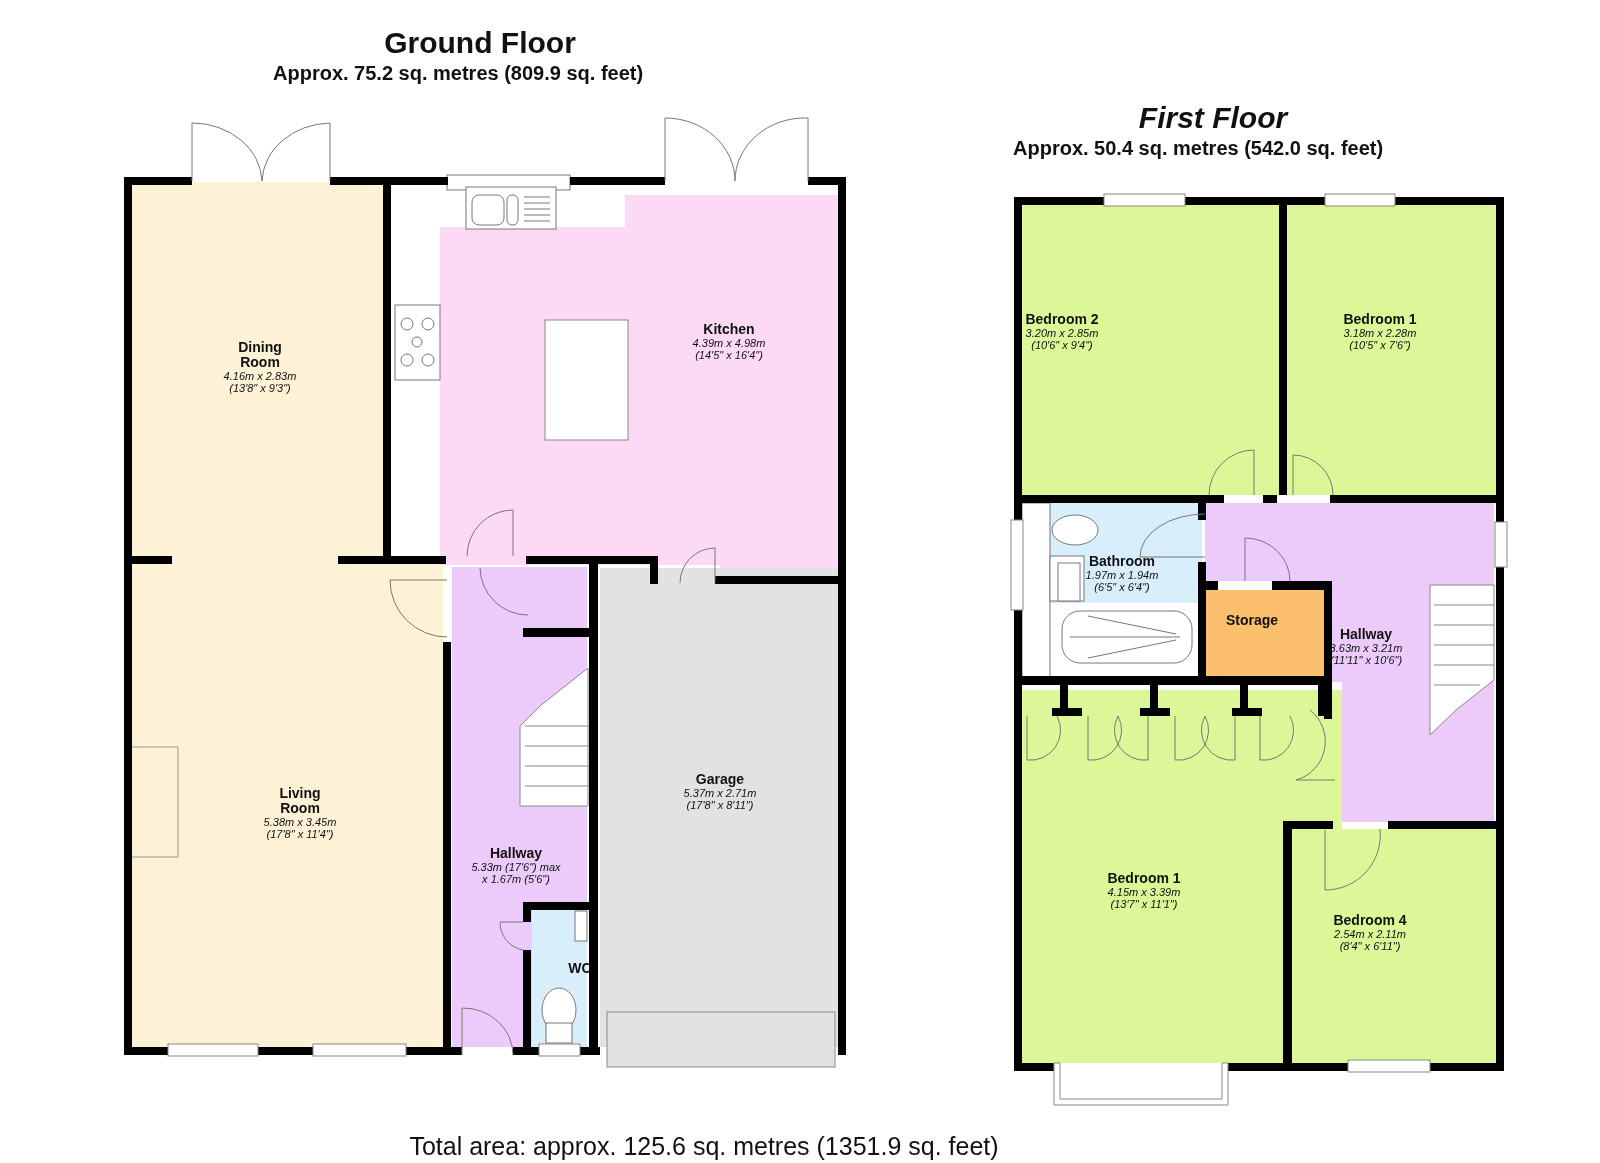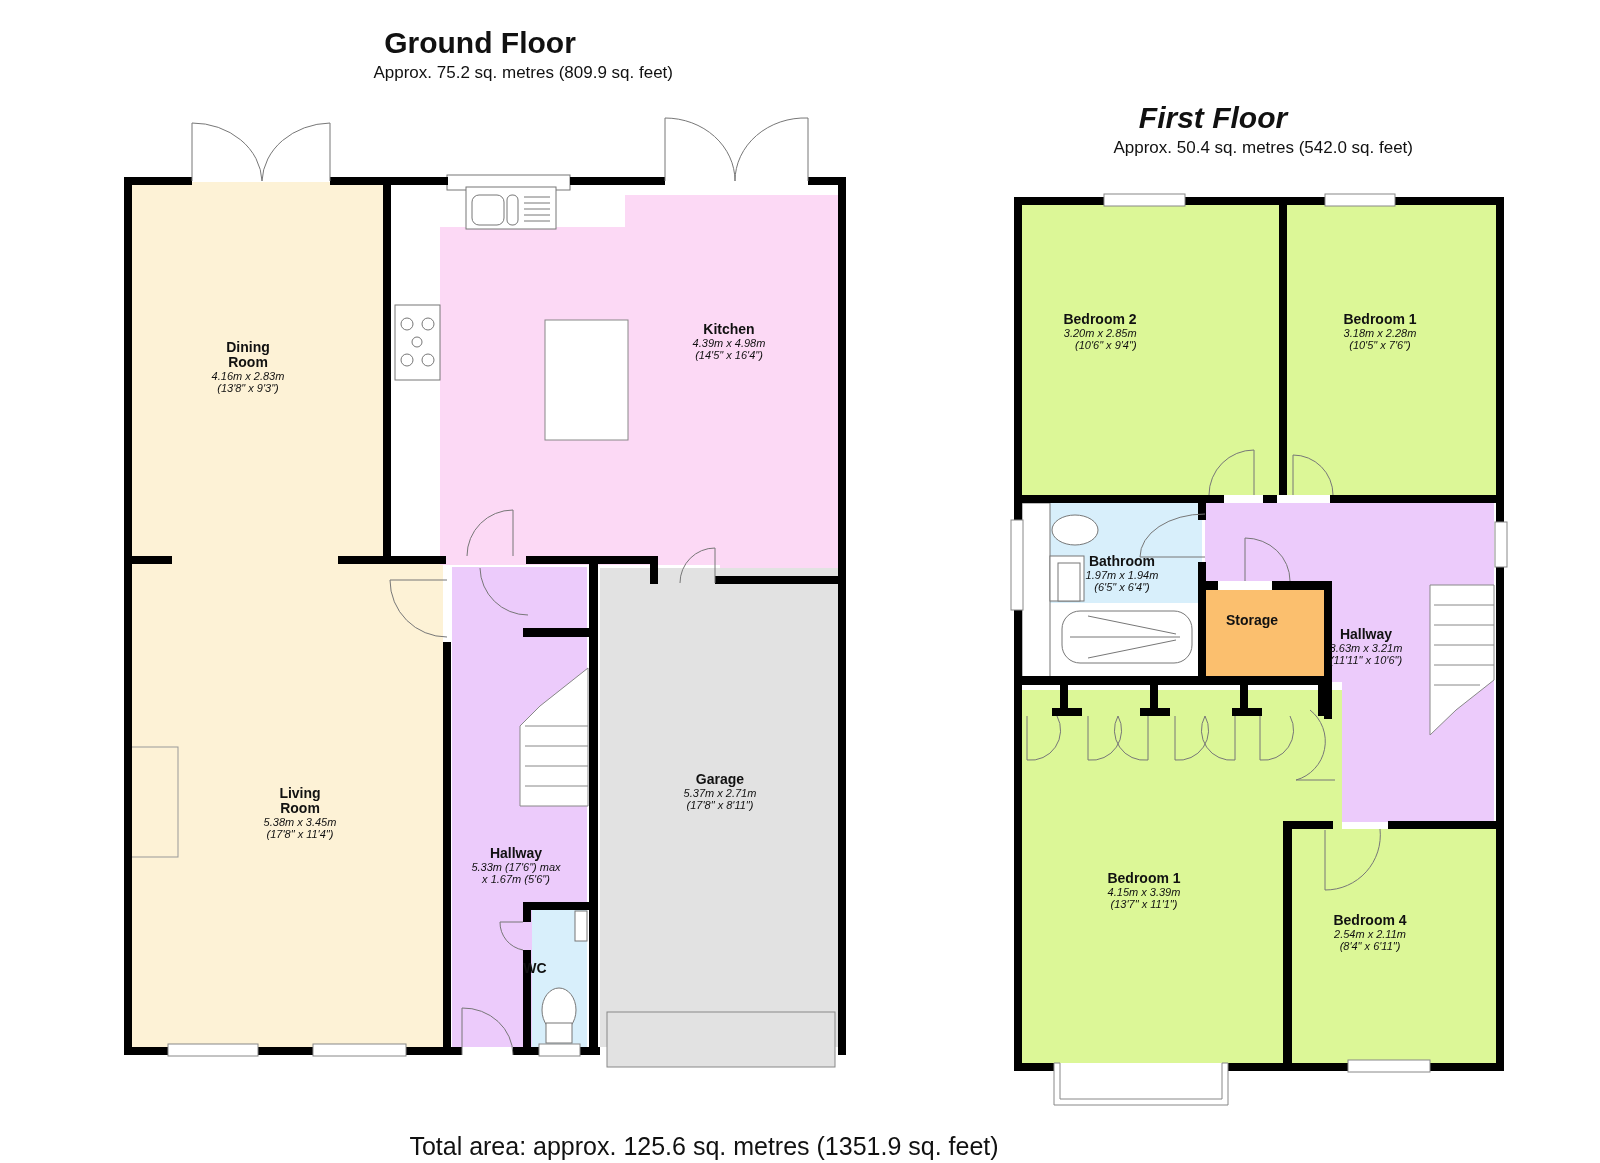--- a/index.html
+++ b/index.html
@@ -1,18 +1,18 @@
 <!DOCTYPE html>
 <html><head>
 <meta charset="utf-8">
 <style>
   html, body { margin:0; padding:0; background:#ffffff; }
   body { width:1600px; height:1163px; position:relative; overflow:hidden; font-family:"Liberation Sans", sans-serif; color:#111; }
   .title { position:absolute; text-align:center; font-weight:bold; font-size:30px; line-height:32px; }
-  .subtitle { position:absolute; text-align:right; font-size:17px; line-height:20px; }
+  .subtitle { position:absolute; text-align:left; font-size:20px; line-height:20px;font-weight:bold; }
   .total { position:absolute; left:0; width:1408px; top:1132px; text-align:center; font-size:25px; line-height:28px; }
   svg.plan { position:absolute; left:0; top:0; }
   .room-label { position:absolute; text-align:center; transform:translateX(-50%); white-space:nowrap; }
   .room-label .name { font-weight:bold; font-size:14px; line-height:15px; display:block; }
   .room-label .dim { font-size:11px; line-height:12px; display:block;font-style:italic; }
 </style>
 </head>
 <body>
 
 <div class="title" style="left:280px;width:400px;top:27px;">Ground Floor</div>
@@ -199,21 +199,21 @@
       <path d="M1027 716 L1027 760 A30 30 0 0 0 1057 716"></path>
       <path d="M1088 716 L1088 760 A30 30 0 0 0 1118 716"></path>
       <path d="M1148 716 L1148 760 A30 30 0 0 1 1118 716"></path>
       <path d="M1175 716 L1175 760 A30 30 0 0 0 1205 716"></path>
       <path d="M1235 716 L1235 760 A30 30 0 0 1 1205 716"></path>
       <path d="M1260 716 L1260 760 A30 30 0 0 0 1290 716"></path>
     </g>
   </g>
 </svg>
 
-<div class="room-label" style="left:248px;top:340px;">
+<div class="room-label" style="left:260px;top:340px;">
   <span class="name">Dining</span>
   <span class="name">Room</span>
   <span class="dim">4.16m x 2.83m</span>
   <span class="dim">(13'8" x 9'3")</span>
 </div>
 <div class="room-label" style="left:729px;top:322px;">
   <span class="name">Kitchen</span>
   <span class="dim">4.39m x 4.98m</span>
   <span class="dim">(14'5" x 16'4")</span>
 </div>
@@ -226,25 +226,25 @@
 <div class="room-label" style="left:516px;top:846px;">
   <span class="name">Hallway</span>
   <span class="dim">5.33m (17'6") max</span>
   <span class="dim">x 1.67m (5'6")</span>
 </div>
 <div class="room-label" style="left:720px;top:772px;">
   <span class="name">Garage</span>
   <span class="dim">5.37m x 2.71m</span>
   <span class="dim">(17'8" x 8'11")</span>
 </div>
-<div class="room-label" style="left:535px;top:961px;">
+<div class="room-label" style="left:580px;top:961px;">
   <span class="name">WC</span>
 </div>
 
-<div class="room-label" style="left:1100px;top:312px;text-align:right;">
+<div class="room-label" style="left:1062px;top:312px;">
   <span class="name">Bedroom 2</span>
   <span class="dim">3.20m x 2.85m</span>
   <span class="dim">(10'6" x 9'4")</span>
 </div>
 <div class="room-label" style="left:1380px;top:312px;">
   <span class="name">Bedroom 1</span>
   <span class="dim">3.18m x 2.28m</span>
   <span class="dim">(10'5" x 7'6")</span>
 </div>
 <div class="room-label" style="left:1122px;top:546px;margin-top:8px;">

